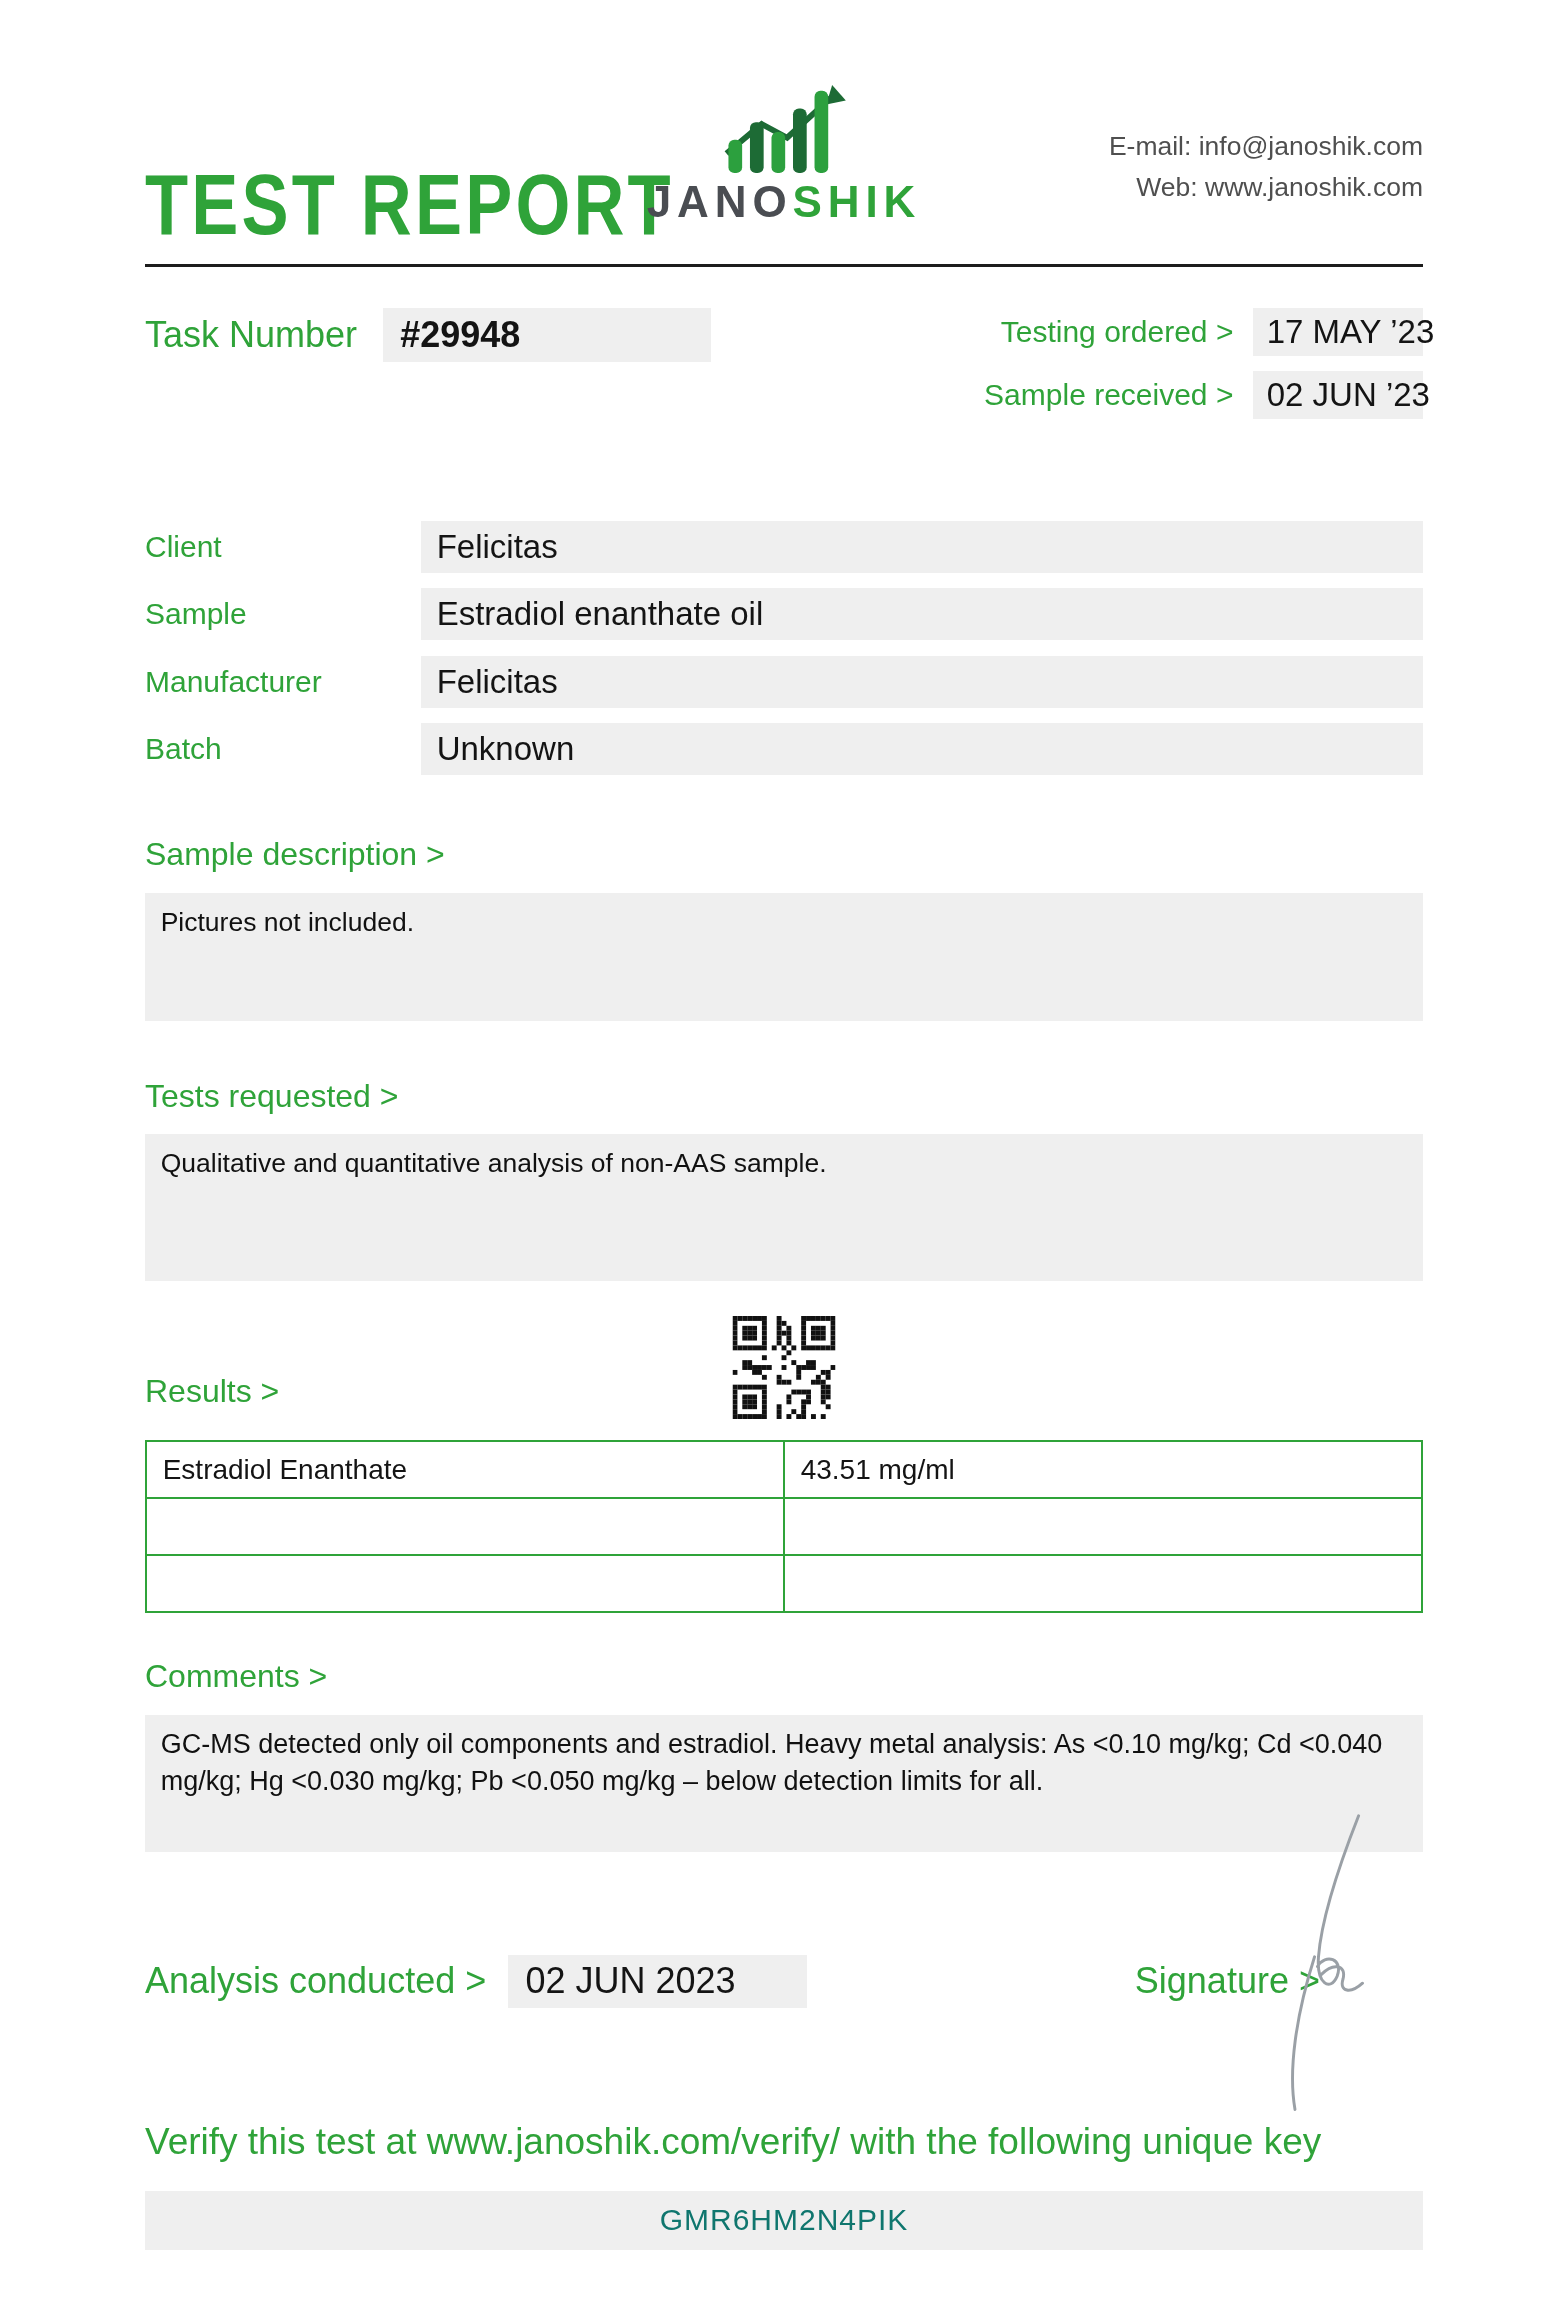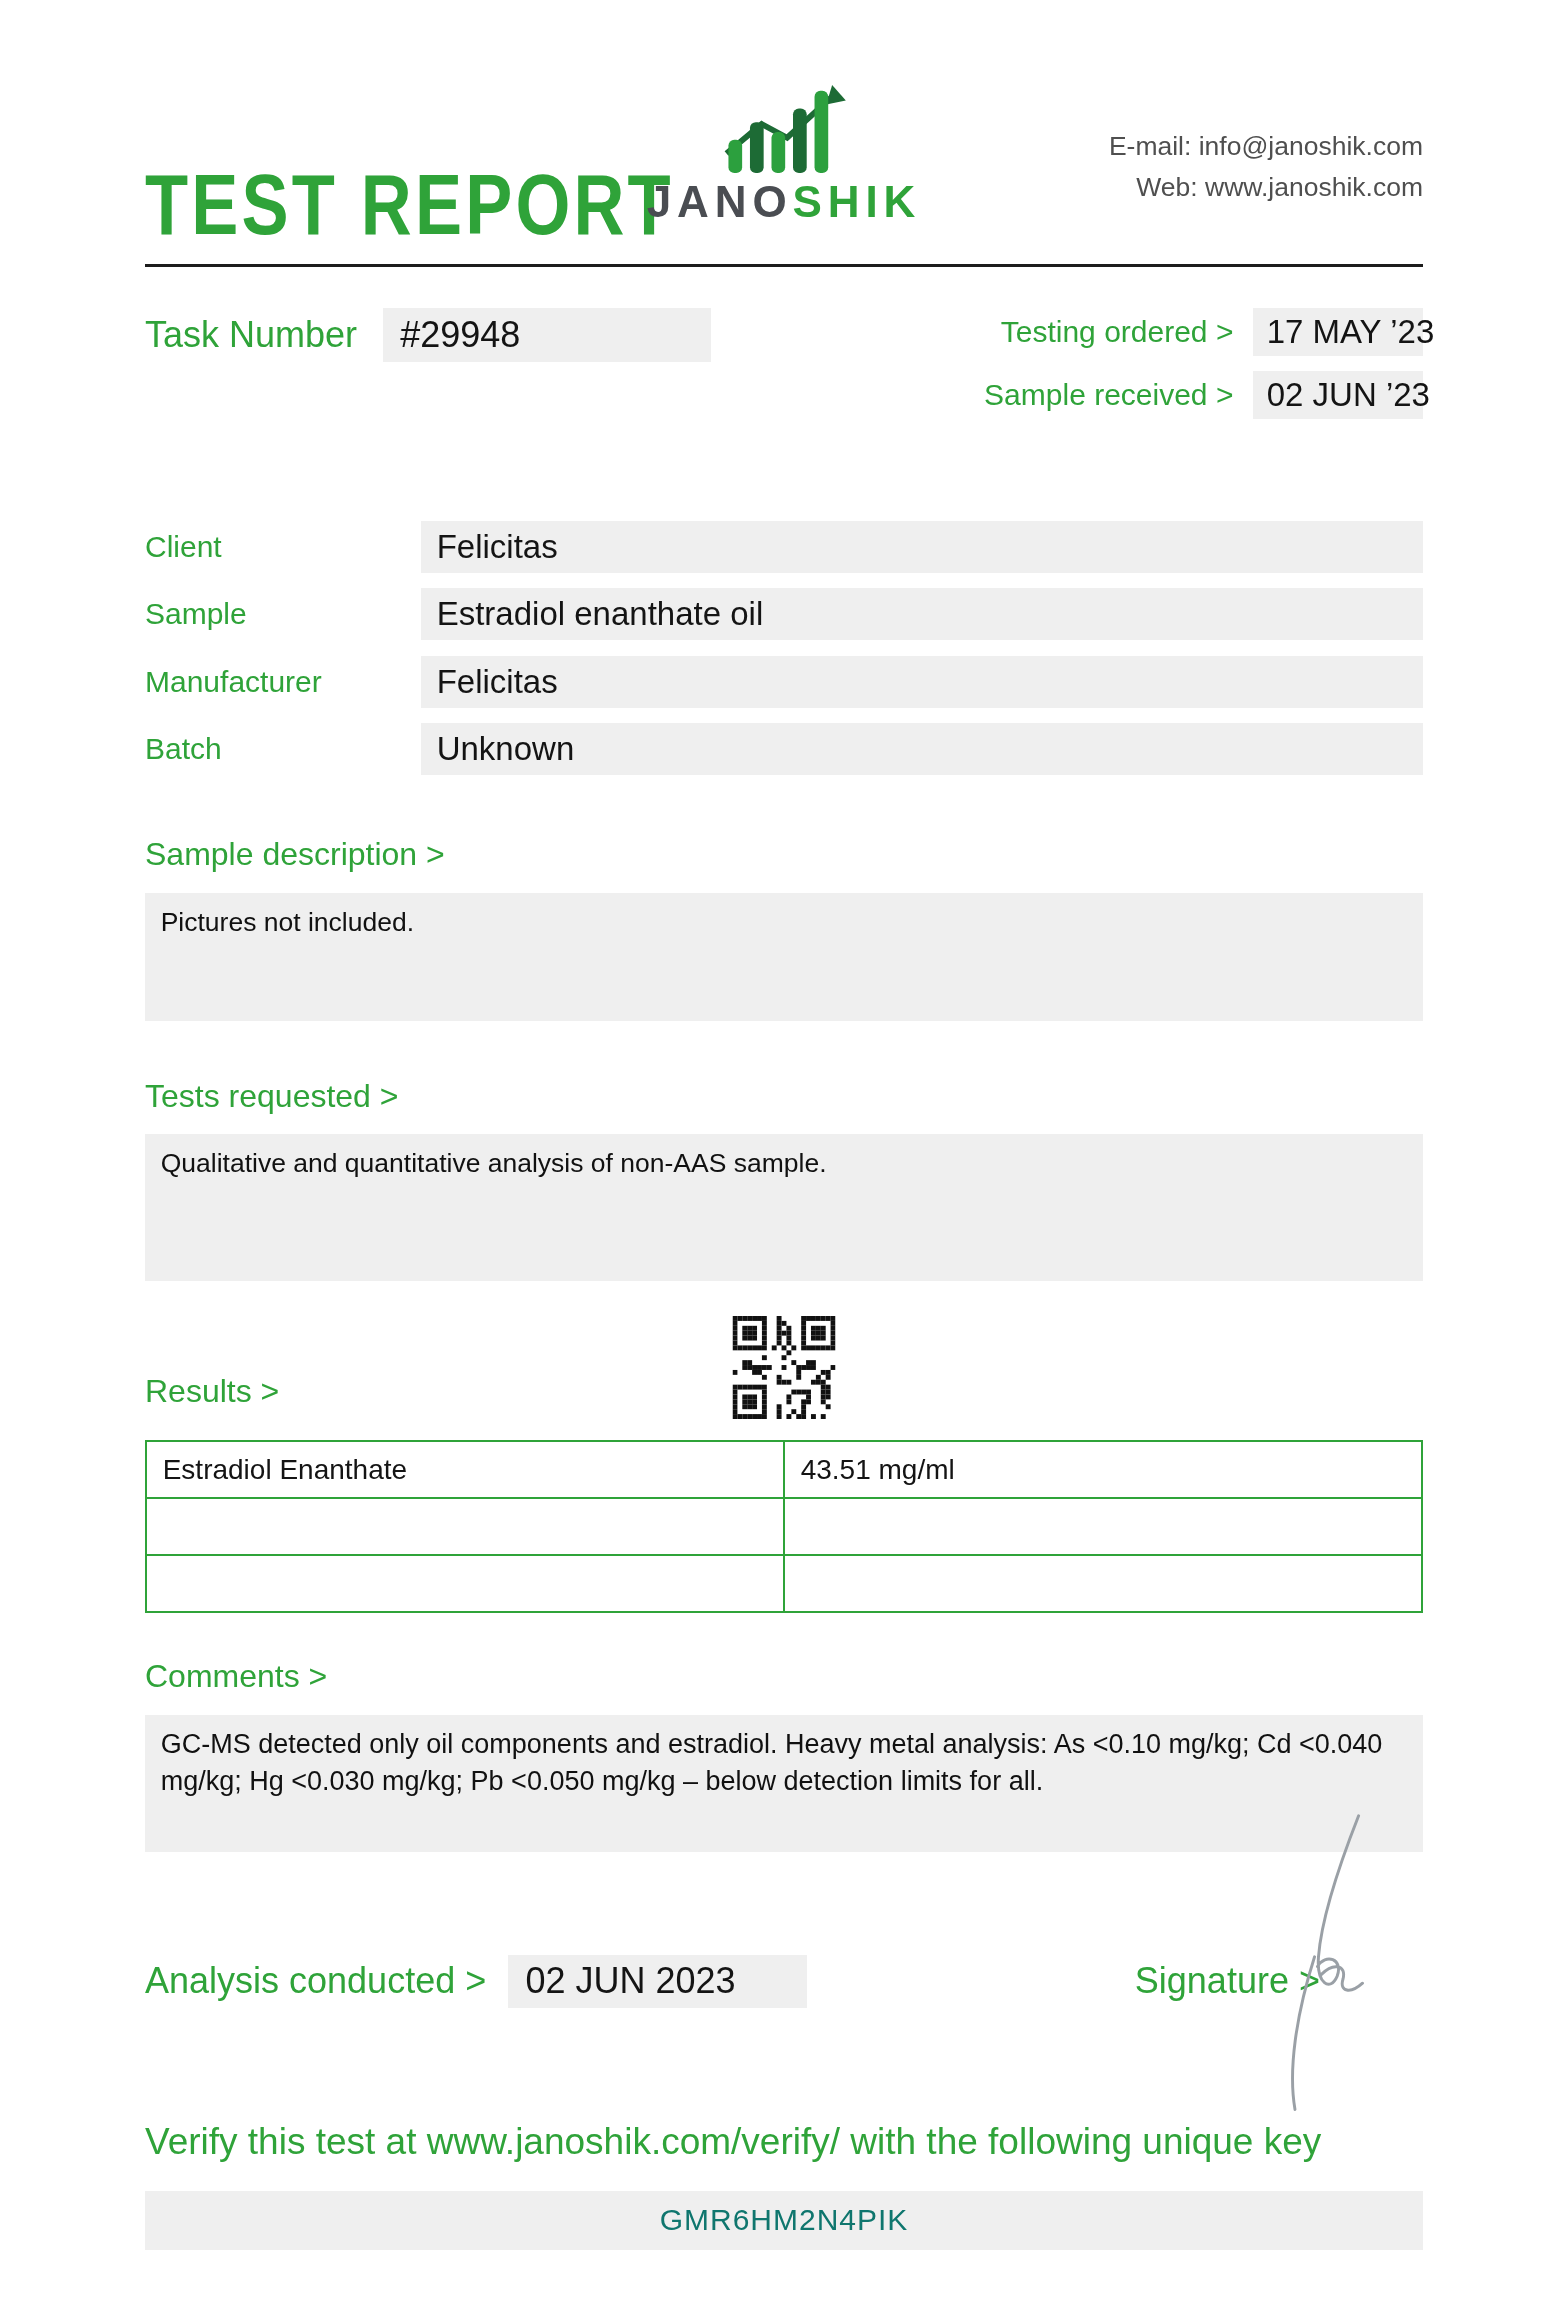--- a/index.html
+++ b/index.html
@@ -33,21 +33,21 @@
   .rule{border-top:3.9px solid #1c1c1c;}
 
   
   .lbl-lg{font-size:36px;color:var(--green);white-space:nowrap;}
   .lbl-md{font-size:30px;color:var(--green);white-space:nowrap;}
   .valbox{background:var(--box);color:var(--ink);display:inline-block;}
 
   
   .task-row{margin-top:41px;display:flex;justify-content:space-between;align-items:flex-start;}
   .task-left{display:flex;align-items:center;gap:25.5px;}
-  .task-val{width:328px;font-size:36px;padding:5.9px 17.6px;}
+  .task-val{width:328px;font-size:36px;padding:5.9px 17.6px;font-weight:bold;}
   .date-row{display:flex;align-items:center;justify-content:flex-end;gap:19.6px;margin-bottom:15.7px;}
   .date-val{width:170px;font-size:33px;padding:4.9px 13.7px;white-space:nowrap;}
 
   
   .details{margin-top:86px;}
   .detail-row{display:flex;align-items:center;margin-bottom:15.7px;}
   .detail-label{width:276px;flex:none;}
   .detail-val{flex:1;font-size:33px;padding:6.9px 15.7px;}
 
   

